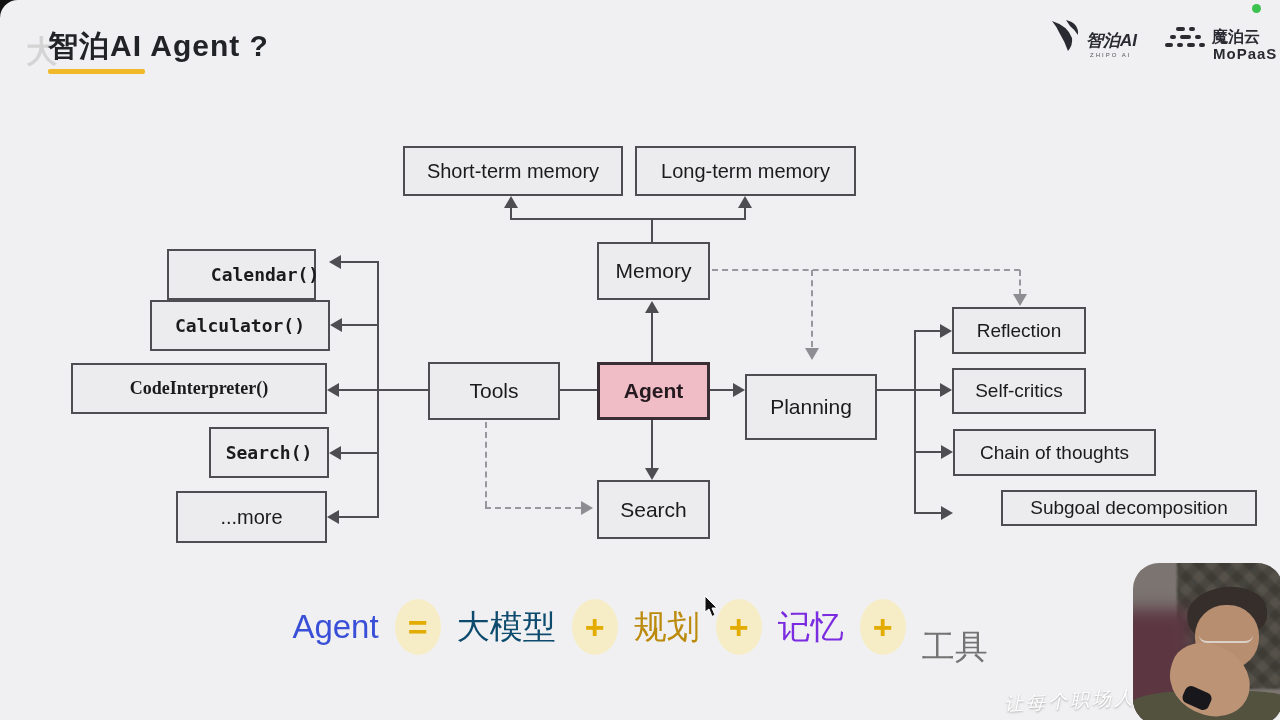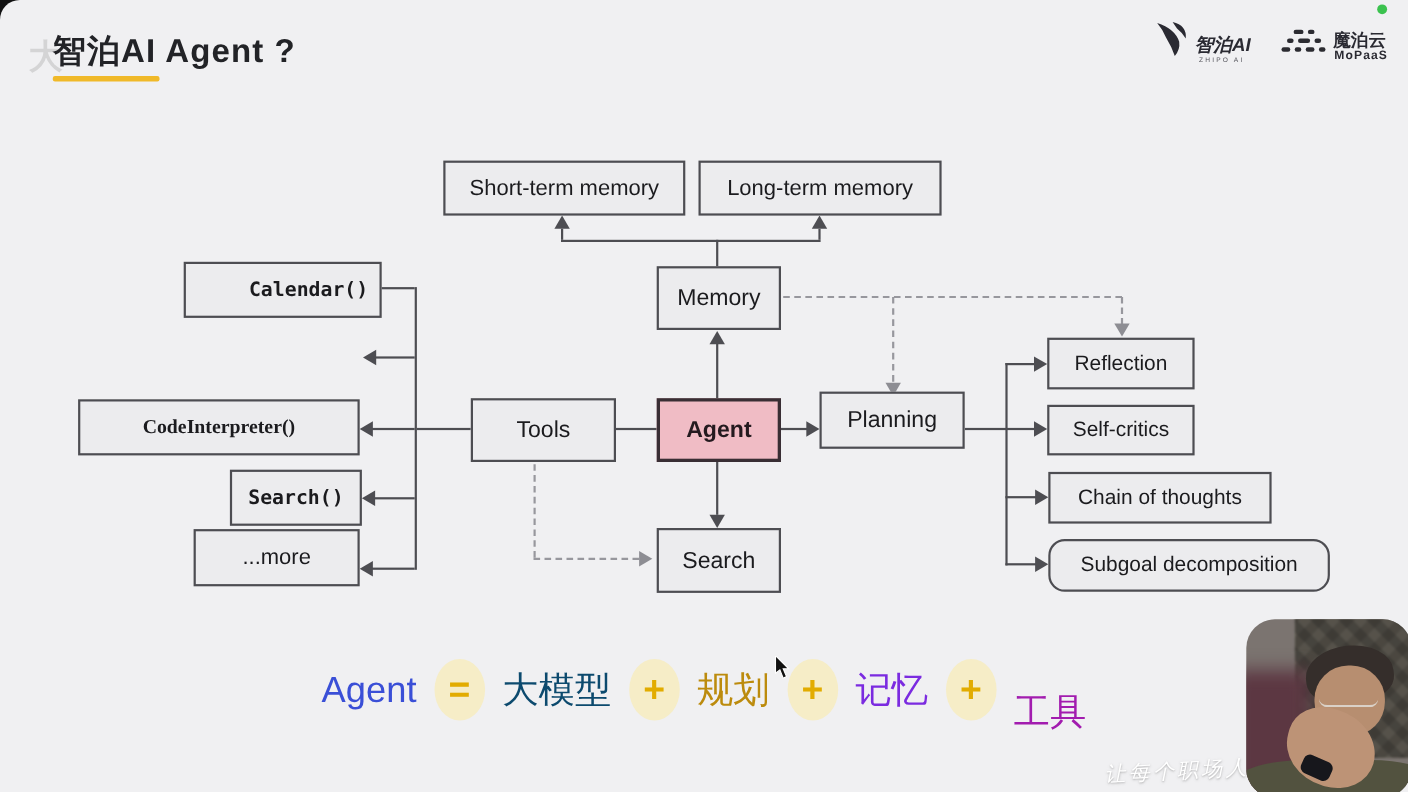--- a/index.html
+++ b/index.html
@@ -13,21 +13,21 @@
   .title-underline{position:absolute;left:48px;top:69px;width:97px;height:5px;background:#f0b929;border-radius:2px;}
 
   
   .zhipo-logo{position:absolute;left:1048px;top:18px;}
   .zhipo-name{position:absolute;left:1086px;top:29px;font-size:17px;font-weight:700;color:#2a2a32;font-style:italic;}
   .zhipo-sub{position:absolute;left:1090px;top:52px;font-size:6px;color:#55555c;letter-spacing:2px;}
   .mopaas-logo{position:absolute;left:1163px;top:27px;width:44px;display:flex;flex-direction:column;gap:4px;align-items:center;}
   .mopaas-logo .r{display:flex;gap:4px;}
   .mopaas-logo .d{height:4px;background:#2b2b31;border-radius:2px;}
   .mopaas-name{position:absolute;left:1212px;top:27px;font-size:16px;font-weight:600;color:#2a2a32;}
-  .mopaas-sub{position:absolute;left:1213px;top:45px;font-size:11px;font-weight:700;color:#2a2a32;letter-spacing:1px;}
+  .mopaas-sub{position:absolute;left:1213px;top:45px;font-size:15px;font-weight:700;color:#2a2a32;letter-spacing:1px;}
   .status-dot{position:absolute;left:1252px;top:4px;width:9px;height:9px;border-radius:50%;background:#3bc24f;}
 
   
   .box{position:absolute;background:#ececee;border:2px solid #4d4d52;box-sizing:border-box;
        display:flex;align-items:center;justify-content:center;color:#1b1b1e;font-size:20px;}
   .box.mono{font-family:"DejaVu Sans Mono",monospace;font-weight:700;font-size:18px;}
   .box.agent{background:#f0bcc5;border:3px solid #392e34;font-weight:700;font-size:21px;color:#241a1f;}
   .box.hub{font-size:21px;}
   .box.small{font-size:19px;}
 
@@ -44,21 +44,21 @@
   .arr.gright{border-top:7px solid transparent;border-bottom:7px solid transparent;border-left:12px solid #8d8d93;}
 
   
   .formula{position:absolute;left:0;right:0;top:598px;height:58px;display:flex;align-items:center;
            justify-content:center;gap:16px;}
   .f-word{font-size:33px;font-weight:500;}
   .f-agent{color:#3a4fd7;}
   .f-llm{color:#0c4a6e;}
   .f-plan{color:#bc8b0d;}
   .f-mem{color:#7b2be0;}
-  .f-tool{color:#a21caf;margin-top:40px;}
+  .f-tool{color:#737373;margin-top:40px;}
   .f-op{width:46px;height:56px;border-radius:50%;background:#f6edc7;display:flex;align-items:center;
         justify-content:center;font-size:34px;font-weight:700;color:#e2ac00;}
 
   
   .caption{position:absolute;left:1004px;top:688px;font-size:19px;color:#ffffff;letter-spacing:3px;
            font-style:italic;transform:rotate(-3deg);text-shadow:0 1px 2px rgba(110,110,110,.55);z-index:5;white-space:nowrap;}
   .webcam{position:absolute;left:1133px;top:563px;width:150px;height:162px;border-radius:26px;overflow:hidden;
           background:#7b7470;z-index:10;}
   .wc-foam{position:absolute;right:-14px;top:-14px;width:120px;height:140px;
            background:repeating-linear-gradient(45deg,#8f8c84 0 9px,#6f6d66 9px 18px),
@@ -170,32 +170,33 @@
     <div class="dlv" style="left:485px;top:422px;height:85px;"></div>
     <div class="dlh" style="left:485px;top:507px;width:96px;"></div>
     <div class="arr gright" style="left:581px;top:501px;"></div>
   </div>
 
   <div class="box" style="left:635px;top:146px;width:221px;height:50px;">Long-term memory</div>
   <div class="box" style="left:403px;top:146px;width:220px;height:50px;">Short-term memory</div>
   <div class="box hub" style="left:597px;top:242px;width:113px;height:58px;">Memory</div>
   <div class="box hub" style="left:428px;top:362px;width:132px;height:58px;">Tools</div>
   <div class="box agent" style="left:597px;top:362px;width:113px;height:58px;">Agent</div>
-  <div class="box hub" style="left:745px;top:356px;width:132px;height:52px;">Planning</div>
+  <div class="box hub" style="left:745px;top:374px;width:132px;height:66px;">Planning</div>
   <div class="box hub" style="left:597px;top:480px;width:113px;height:59px;">Search</div>
 
-  <div class="box mono" style="left:167px;top:238px;width:180px;height:51px;padding-left:47px;">Calendar()</div>
+  <div class="box mono" style="left:167px;top:249px;width:149px;height:51px;padding-left:47px;">Calendar()</div>
+  <div class="box mono" style="left:150px;top:300px;width:180px;height:51px;">Calculator()</div>
   <div class="box mono" style="left:71px;top:363px;width:256px;height:51px;font-family:Liberation Serif, serif;">CodeInterpreter()</div>
   <div class="box mono" style="left:209px;top:427px;width:120px;height:51px;">Search()</div>
-  <div class="box" style="left:176px;top:481px;width:151px;height:52px;">...more</div>
+  <div class="box" style="left:176px;top:491px;width:151px;height:52px;">...more</div>
 
   <div class="box small" style="left:952px;top:307px;width:134px;height:47px;">Reflection</div>
   <div class="box small" style="left:953px;top:429px;width:203px;height:47px;">Chain of thoughts</div>
   <div class="box small" style="left:952px;top:368px;width:134px;height:46px;">Self-critics</div>
-  <div class="box small" style="left:953px;top:490px;width:256px;height:48px;border-radius:15px;">Subgoal decomposition</div>
+  <div class="box small" style="left:1001px;top:490px;width:256px;height:36px;">Subgoal decomposition</div>
 
   <div class="formula">
     <span class="f-word f-agent">Agent</span>
     <span class="f-op">=</span>
     <span class="f-word f-llm">大模型</span>
     <span class="f-op">+</span>
     <span class="f-word f-plan">规划</span>
     <span class="f-op">+</span>
     <span class="f-word f-mem">记忆</span>
     <span class="f-op">+</span>

